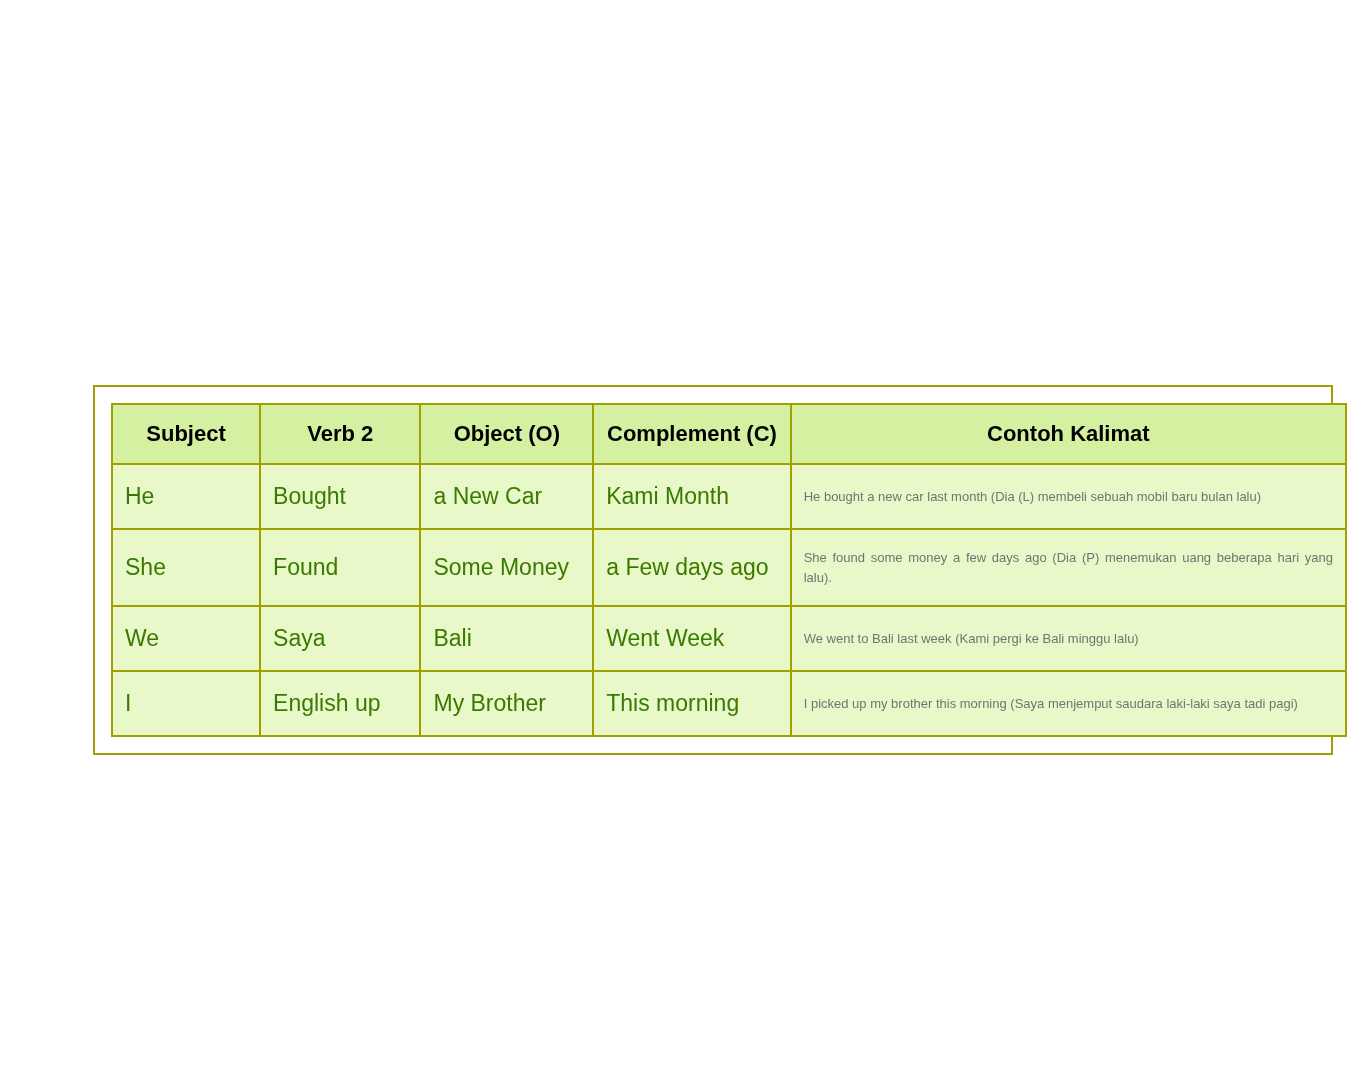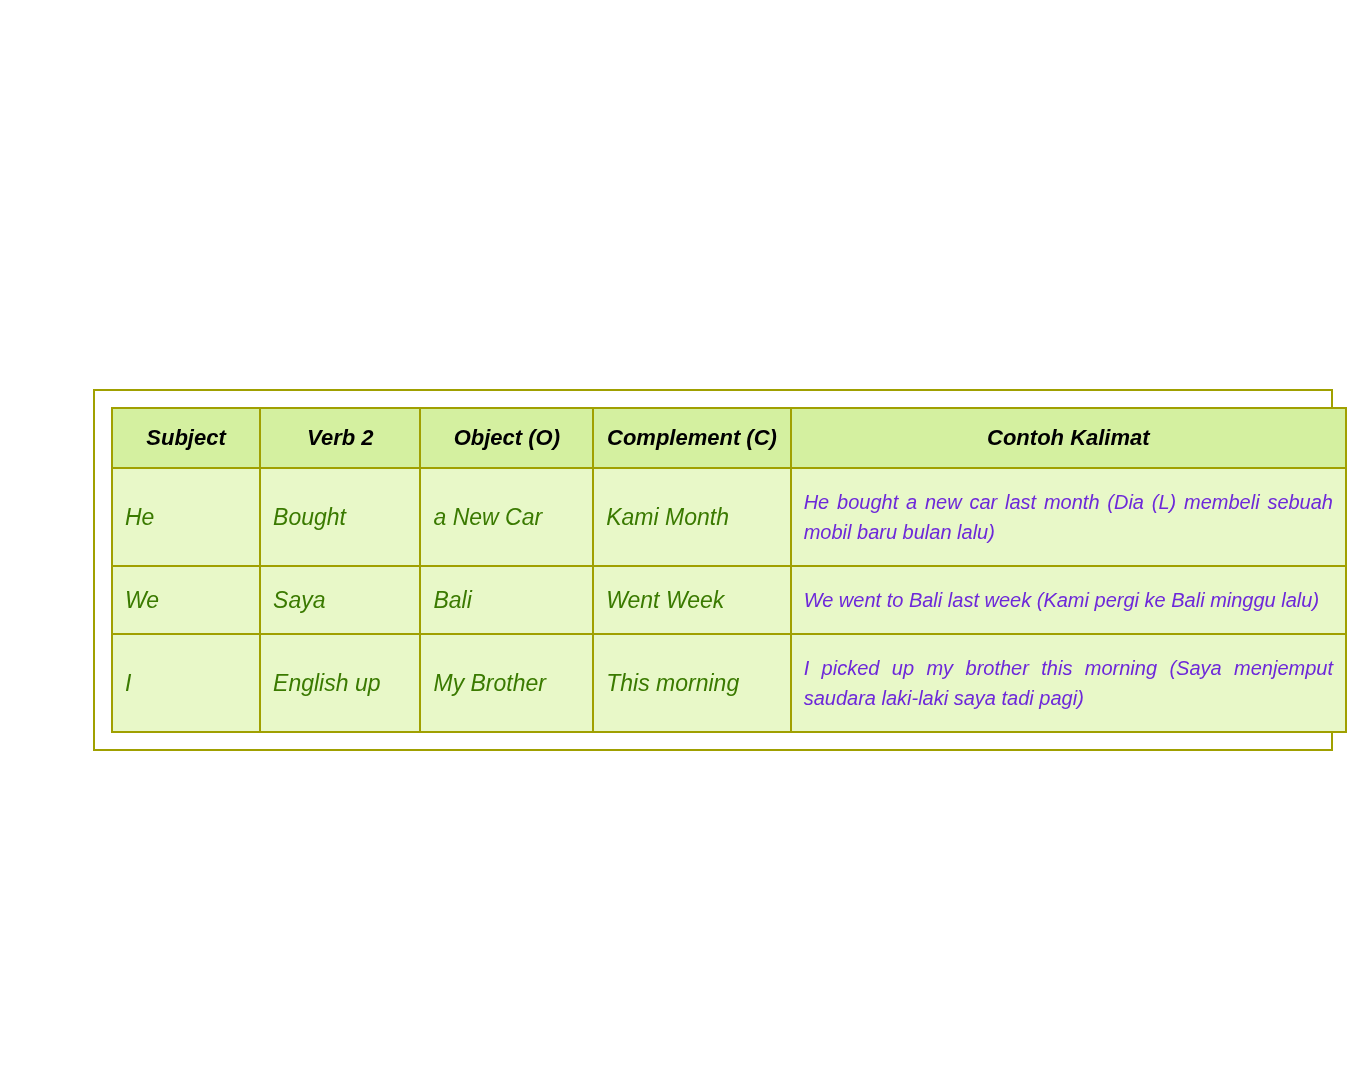--- a/index.html
+++ b/index.html
@@ -1,19 +1,18 @@
 <!DOCTYPE html>
 <html><head>
   <meta charset="utf-8">
   <style>
     * {
       box-sizing: border-box;
       margin: 16px;
       padding: 0;
-      font-style: italic;
     }
 
     body {
       background: #ffffff;
       display: flex;
       justify-content: center;
       align-items: center;
       min-height: 1076px;
       width: 1362px;
       font-family: Arial, sans-serif;
@@ -45,22 +44,22 @@
       border: 2px solid #a0a000;
       text-align: left;
       font-size: 23px;
       padding: 18px 12px;
       vertical-align: middle;
       color: #3a7a00;
     }
 
     td.contoh {
       text-align: justify;
-      color: #6d28d9;
-      font-size: 20px;
+      color: #737373;
+      font-size: 13px;
       line-height: 1.5;
     }
 
     col.subject  { width: 12%; }
     col.verb2    { width: 13%; }
     col.object   { width: 14%; }
     col.complement { width: 16%; }
     col.contoh   { width: 45%; }
   </style>
 </head>
@@ -86,20 +85,27 @@
     </thead>
     <tbody id="table-body">
     <tr>
           <td>He</td>
           <td>Bought</td>
           <td>a New Car</td>
           <td>Kami Month</td>
           <td class="contoh">He bought a new car last month (Dia (L) membeli sebuah mobil baru bulan lalu)</td>
         </tr>
         <tr>
+          <td>She</td>
+          <td>Found</td>
+          <td>Some Money</td>
+          <td>a Few days ago</td>
+          <td class="contoh">She found some money a few days ago (Dia (P) menemukan uang beberapa hari yang lalu).</td>
+        </tr>
+        <tr>
           <td>We</td>
           <td>Saya</td>
           <td>Bali</td>
           <td>Went Week</td>
           <td class="contoh">We went to Bali last week (Kami pergi ke Bali minggu lalu)</td>
         </tr>
         <tr>
           <td>I</td>
           <td>English up</td>
           <td>My Brother</td>

